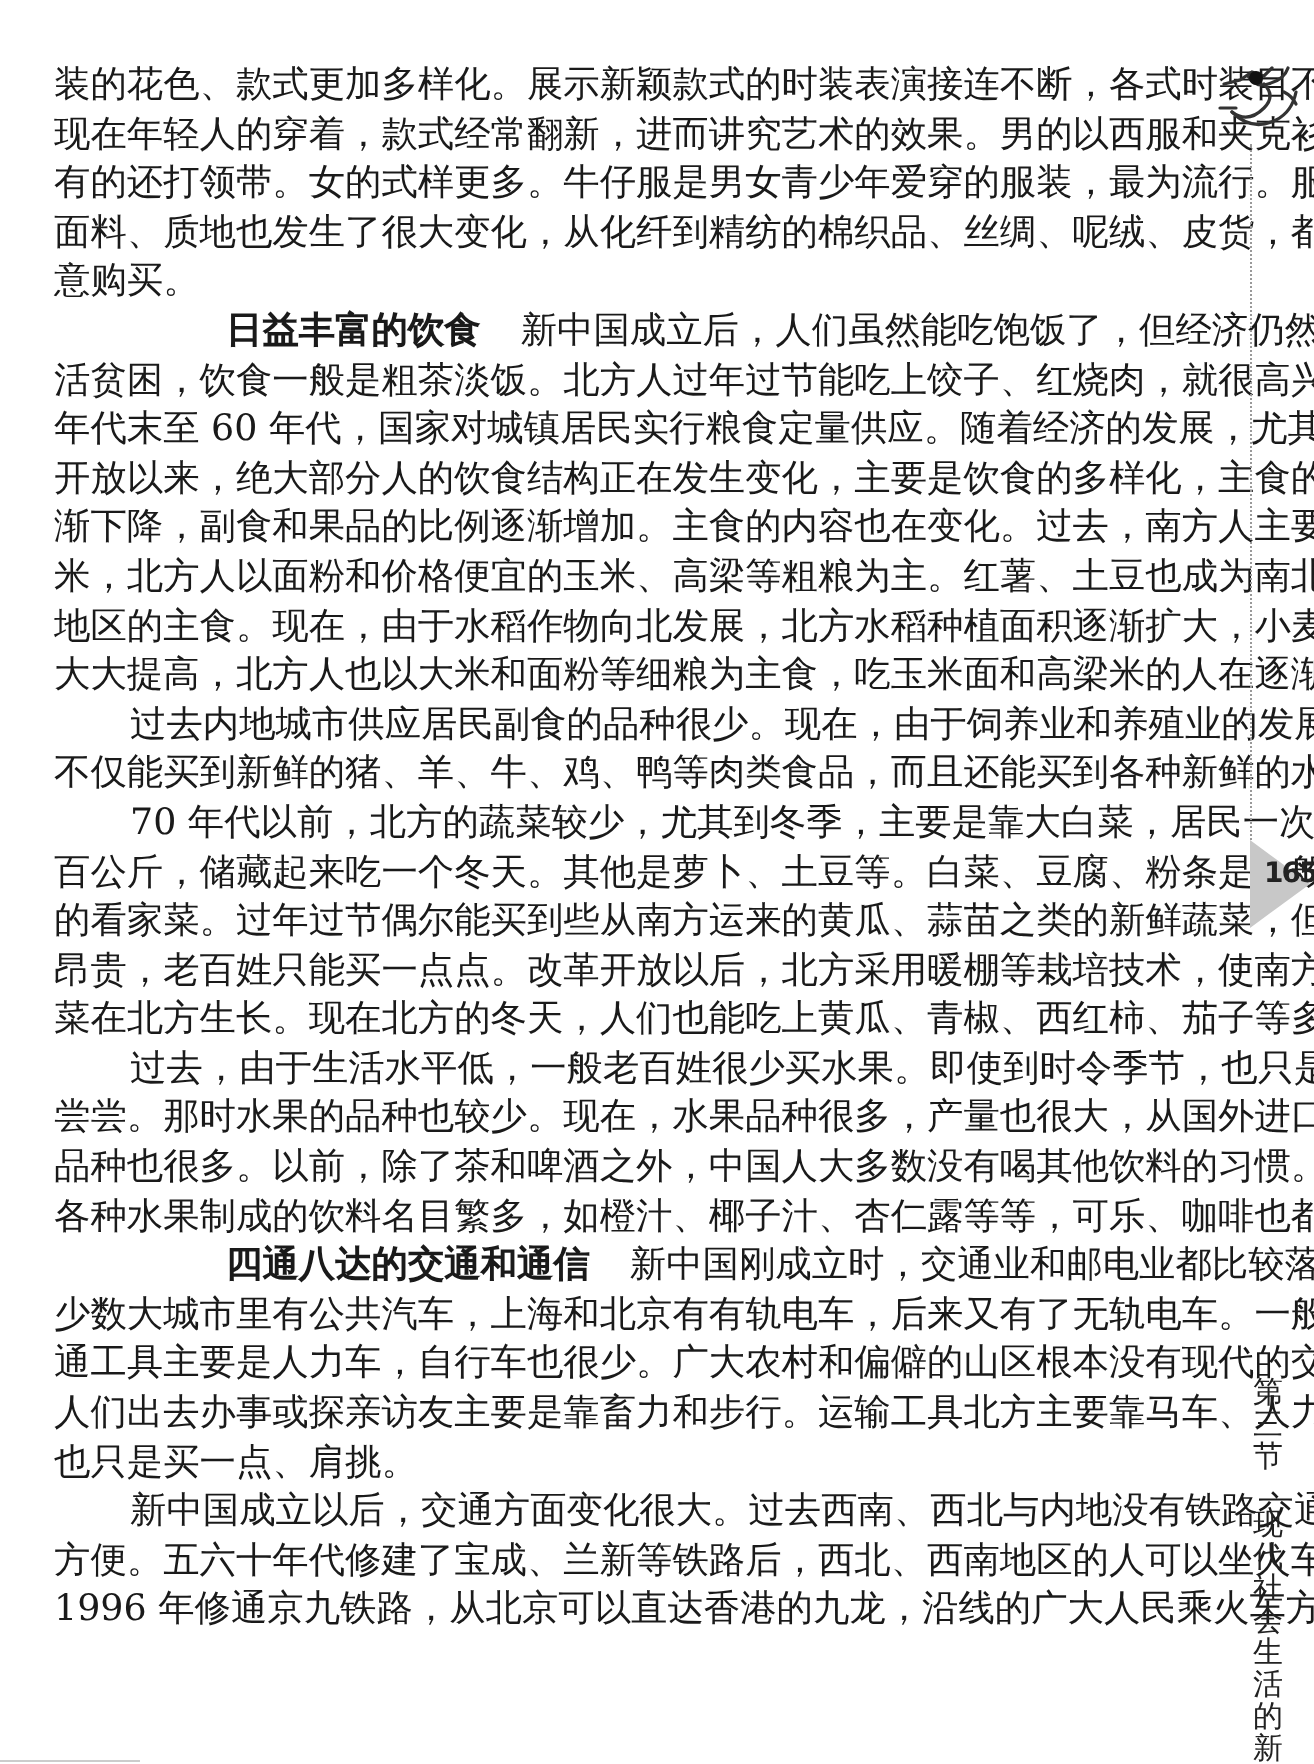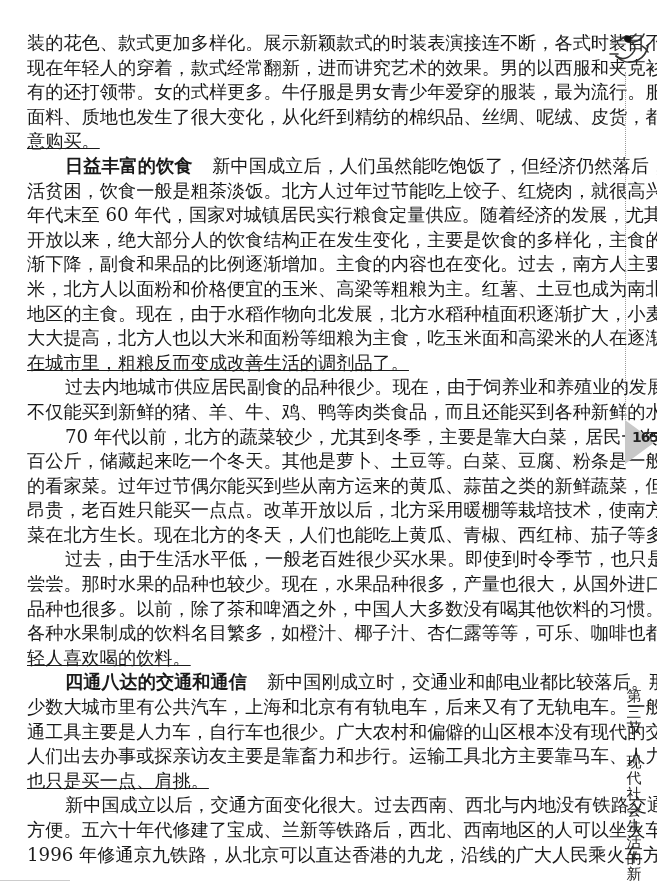--- a/index.html
+++ b/index.html
@@ -1,23 +1,23 @@
 <!DOCTYPE html>
 <html><head>
 <meta charset="utf-8">
 <style>
   html, body { margin:0; padding:0; background:#fff; }
   body { width:657px; height:882px; position:relative; overflow:hidden;
          font-family: "DejaVu Serif", "Liberation Serif", serif; color:#1a1a1a; }
   .text { position:absolute; left:27px; top:31px; width:572px; }
   .line { height:24.6px; line-height:24.6px; font-size:18.2px; white-space:nowrap;
           text-align:justify; text-align-last:justify; letter-spacing:0; }
-  .line.last { text-align-last:left;text-decoration:underline; }
+  .line.last { text-align-last:left; }
   .indent { padding-left:38px; }
-  .head { font-family:"DejaVu Sans","Liberation Sans",sans-serif; font-weight:bold; }
+  .head { font-family:"DejaVu Sans","Liberation Sans",sans-serif; font-weight:bold;margin-left:48px; }
   .gap { display:inline-block; width:20px; }
   .rule { position:absolute; left:625px; top:72px; height:356px; border-left:1px dotted #999; }
   .dragon { position:absolute; left:606px; top:30px; width:46px; height:40px; }
   .pagetab { position:absolute; left:625px; top:420px; width:0; height:0;
              border-top:22px solid transparent; border-bottom:22px solid transparent;
              border-left:30px solid #c8c8c8; }
   .pagenum { position:absolute; left:632px; top:429px; font-family:"DejaVu Sans","Liberation Sans",sans-serif;
              font-weight:bold; font-size:14px; color:#222; letter-spacing:-1px; }
   .vert { position:absolute; left:623px; top:688px; width:22px; font-family:"DejaVu Sans","Liberation Sans",sans-serif;
           font-size:15px; line-height:16px; text-align:center; color:#222; }
@@ -37,36 +37,34 @@
   <div class="line last">意购买。</div>
 
   <div class="line indent"><span class="head">日益丰富的饮食</span><span class="gap"></span><span>新中国成立后，人们虽然能吃饱饭了，但经济仍然落后，人们生</span></div>
   <div class="line">活贫困，饮食一般是粗茶淡饭。北方人过年过节能吃上饺子、红烧肉，就很高兴了。50</div>
   <div class="line">年代末至 60 年代，国家对城镇居民实行粮食定量供应。随着经济的发展，尤其是改革</div>
   <div class="line">开放以来，绝大部分人的饮食结构正在发生变化，主要是饮食的多样化，主食的比例逐</div>
   <div class="line">渐下降，副食和果品的比例逐渐增加。主食的内容也在变化。过去，南方人主要吃大</div>
   <div class="line">米，北方人以面粉和价格便宜的玉米、高梁等粗粮为主。红薯、土豆也成为南北方一些</div>
   <div class="line">地区的主食。现在，由于水稻作物向北发展，北方水稻种植面积逐渐扩大，小麦产量也</div>
   <div class="line">大大提高，北方人也以大米和面粉等细粮为主食，吃玉米面和高梁米的人在逐渐减少。</div>
-  <div class="line last">在城市里，粗粮反而变成改善生活的调剂品了。</div>
 
   <div class="line indent">过去内地城市供应居民副食的品种很少。现在，由于饲养业和养殖业的发展，居民</div>
   <div class="line">不仅能买到新鲜的猪、羊、牛、鸡、鸭等肉类食品，而且还能买到各种新鲜的水产品。</div>
 
   <div class="line indent">70 年代以前，北方的蔬菜较少，尤其到冬季，主要是靠大白菜，居民一次买上几</div>
   <div class="line">百公斤，储藏起来吃一个冬天。其他是萝卜、土豆等。白菜、豆腐、粉条是一般居民</div>
   <div class="line">的看家菜。过年过节偶尔能买到些从南方运来的黄瓜、蒜苗之类的新鲜蔬菜，但价格</div>
   <div class="line">昂贵，老百姓只能买一点点。改革开放以后，北方采用暖棚等栽培技术，使南方的蔬</div>
   <div class="line">菜在北方生长。现在北方的冬天，人们也能吃上黄瓜、青椒、西红柿、茄子等多种多样</div>
 
   <div class="line indent">过去，由于生活水平低，一般老百姓很少买水果。即使到时令季节，也只是买一点</div>
   <div class="line">尝尝。那时水果的品种也较少。现在，水果品种很多，产量也很大，从国外进口的水果</div>
   <div class="line">品种也很多。以前，除了茶和啤酒之外，中国人大多数没有喝其他饮料的习惯。如今，</div>
   <div class="line">各种水果制成的饮料名目繁多，如橙汁、椰子汁、杏仁露等等，可乐、咖啡也都成为年</div>
-  <div class="line last">轻人喜欢喝的饮料。</div>
 
   <div class="line indent"><span class="head">四通八达的交通和通信</span><span class="gap"></span><span>新中国刚成立时，交通业和邮电业都比较落后。那时只在</span></div>
   <div class="line">少数大城市里有公共汽车，上海和北京有有轨电车，后来又有了无轨电车。一般城市交</div>
   <div class="line">通工具主要是人力车，自行车也很少。广大农村和偏僻的山区根本没有现代的交通工具，</div>
   <div class="line">人们出去办事或探亲访友主要是靠畜力和步行。运输工具北方主要靠马车、人力板车，</div>
   <div class="line last">也只是买一点、肩挑。</div>
 
   <div class="line indent">新中国成立以后，交通方面变化很大。过去西南、西北与内地没有铁路交通，很不</div>
   <div class="line">方便。五六十年代修建了宝成、兰新等铁路后，西北、西南地区的人可以坐火车到内地。</div>
   <div class="line">1996 年修通京九铁路，从北京可以直达香港的九龙，沿线的广大人民乘火车方便多了。</div>

